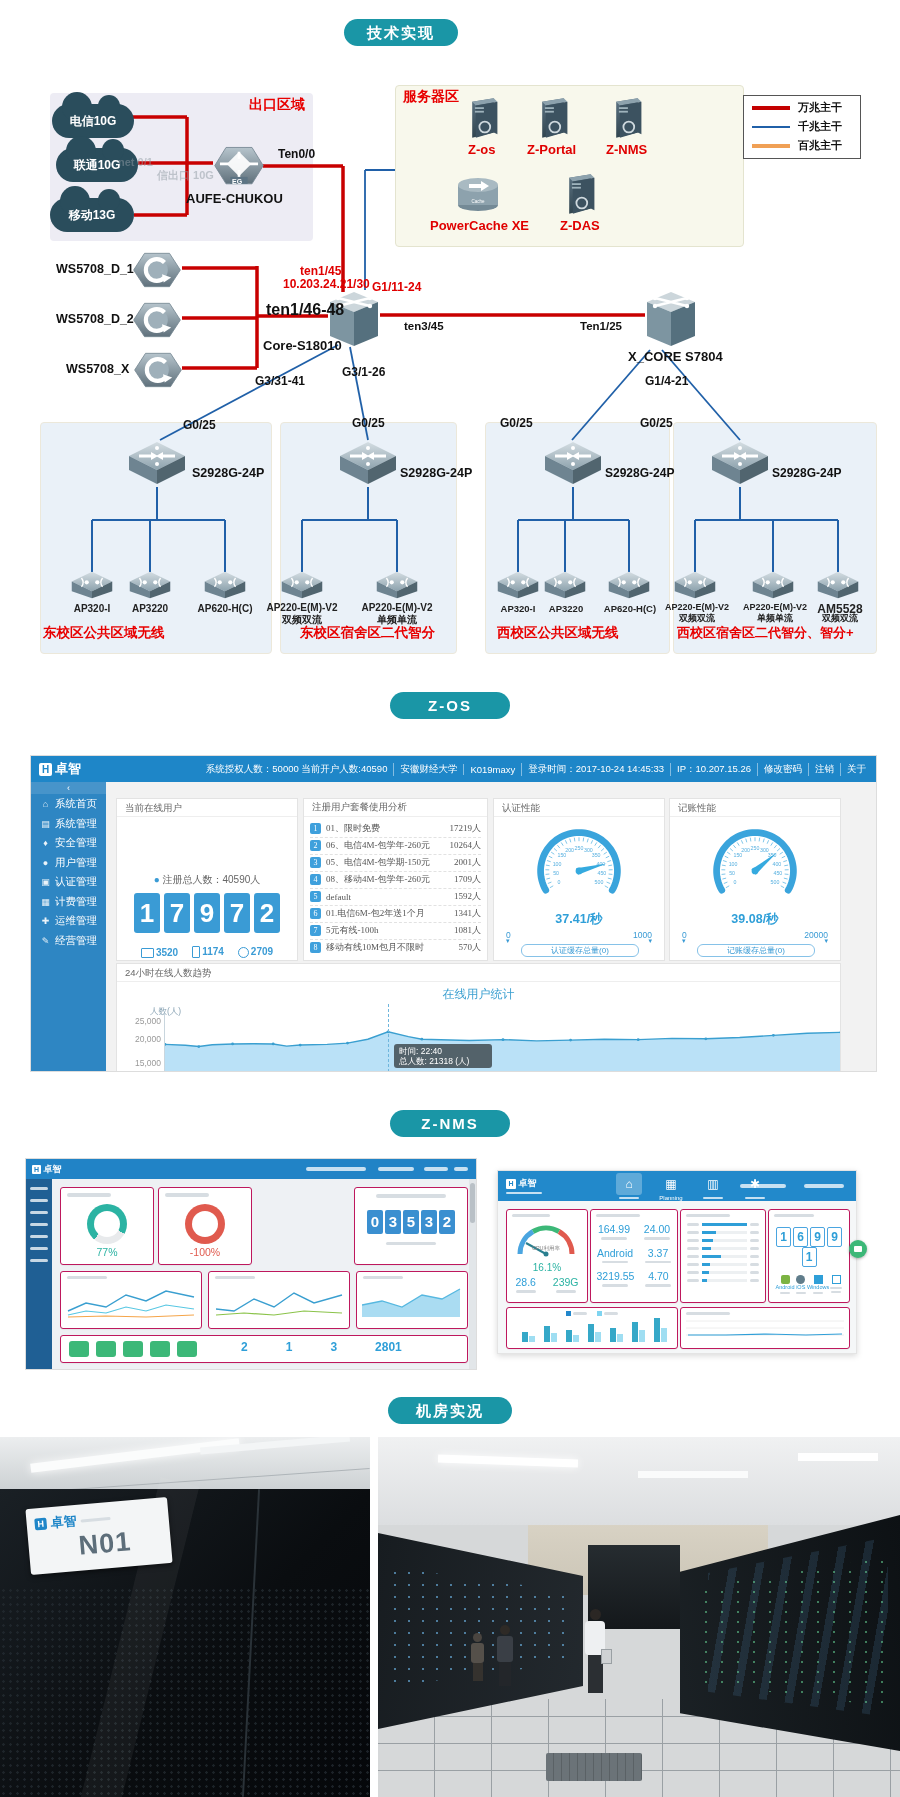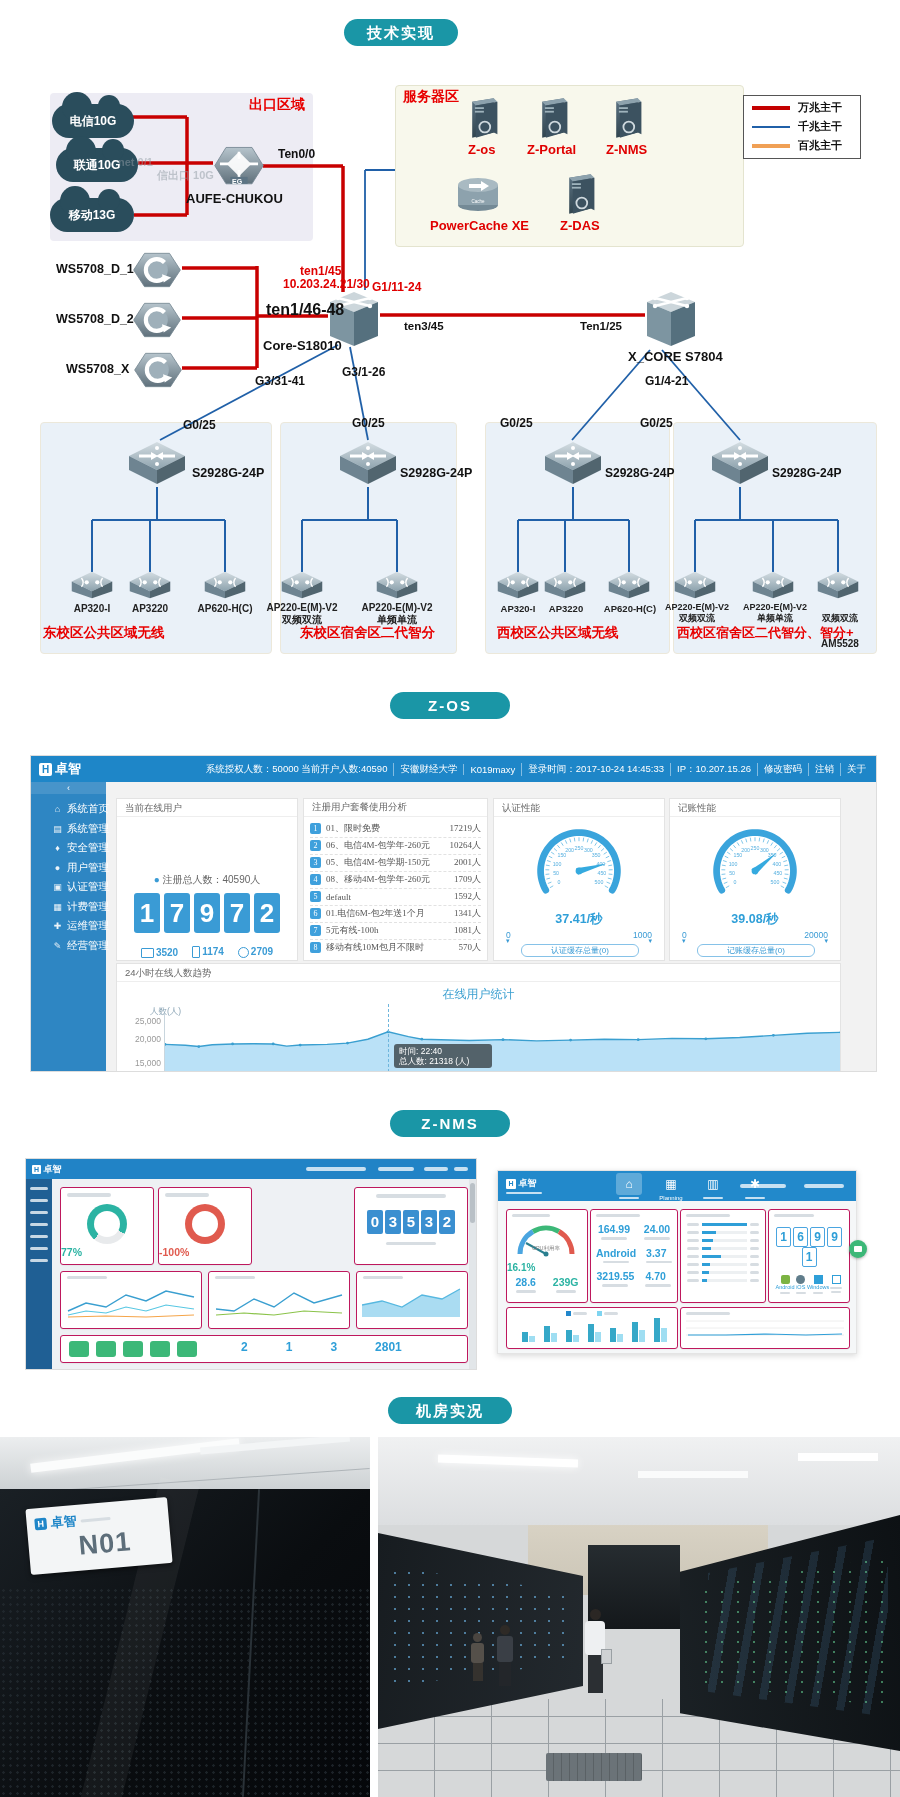--- a/index.html
+++ b/index.html
@@ -30,42 +30,42 @@
   .leglab{font-size:11px;font-weight:bold;color:#111;}
   
   .shot{position:absolute;border:1px solid #ddd;overflow:hidden;background:#fff;}
   .zbar{position:absolute;left:0;top:0;width:100%;height:26px;background:#1e86c8;color:#fff;}
   .zbar-right{position:absolute;right:4px;top:0;height:26px;display:flex;align-items:center;font-size:9.5px;color:#fff;white-space:nowrap;}
   .zbar-right span{padding:0 6px;border-left:1px solid rgba(255,255,255,.45);}
   .zbar-right span:first-child{border-left:none;}
   .zlogo{position:absolute;left:8px;top:4px;font-size:13px;font-weight:bold;color:#fff;}
   .zlogo .lgsq{display:inline-block;width:13px;height:13px;background:#fff;color:#1e86c8;font-size:10px;line-height:13px;text-align:center;border-radius:2px;margin-right:3px;}
   .zside{position:absolute;background:#2e86c3;color:#fff;}
-  .zitem{height:19.5px;line-height:26px;font-size:10.5px;padding-left:20px;white-space:nowrap;cursor:pointer;}
+  .zitem{height:19.5px;line-height:17px;font-size:10.5px;padding-left:8px;white-space:nowrap;cursor:pointer;}
   .zitem .ic{display:inline-block;width:13px;text-align:center;margin-right:3px;font-size:9px;opacity:.9;}
   .panel{position:absolute;background:#fff;border:1px solid #e3e3e3;}
   .ptitle{height:17px;line-height:17px;font-size:9.5px;color:#666;padding-left:8px;border-bottom:1px solid #eee;}
   .digit{display:inline-block;width:26px;height:40px;background:#3a9bd5;border-radius:3px;color:#fff;
          font-size:26px;font-weight:bold;text-align:center;line-height:40px;margin:0 2px;}
   .prow{position:absolute;left:6px;right:6px;display:flex;align-items:center;border-bottom:1px dashed #e2e2e2;height:17px;font-size:9px;color:#555;}
   .badge{width:11px;height:11px;background:#3fa0dc;color:#fff;border-radius:2px;font-size:8px;line-height:11px;text-align:center;margin-right:5px;flex:none;}
   .pname{white-space:nowrap;overflow:hidden;max-width:120px;}
   .pcount{margin-left:auto;white-space:nowrap;}
   .gval{position:absolute;text-align:center;color:#2f9fd8;font-weight:bold;font-size:12.5px;}
   .brange{position:absolute;font-size:8.5px;color:#666;}
   .bbox{position:absolute;height:11px;border:1px solid #86c2e8;border-radius:6px;color:#3a9bd5;font-size:8px;text-align:center;line-height:11px;}
   .tbar{background:#d7dde2;border-radius:2px;}
   .wbar{background:rgba(255,255,255,.75);border-radius:2px;}
   .donut{border-radius:50%;position:relative;}
   .donut:after{content:"";position:absolute;left:7px;top:7px;right:7px;bottom:7px;background:#fff;border-radius:50%;}
   .ndigit{display:inline-block;width:16px;height:24px;background:#3a8fd0;border-radius:2px;color:#fff;font-size:15px;font-weight:bold;line-height:24px;text-align:center;margin:0 1px;}
   .kdigit{display:inline-block;width:13px;height:18px;border:1px solid #4aa5e0;border-radius:2px;color:#2f9fd8;font-size:12px;font-weight:bold;line-height:18px;text-align:center;margin:0 1px;background:#fff;}
   .navtile{width:26px;height:22px;border-radius:3px;text-align:center;line-height:22px;color:#fff;font-size:12px;}
   .card{position:absolute;background:#fff;border:1px solid #be185d;border-radius:3px;box-shadow:0 1px 1px rgba(0,0,0,.04);}
-  .stat{font-weight:bold;color:#2f9fd8;font-size:10.5px;white-space:nowrap;}
+  .stat{font-weight:normal;color:#2f9fd8;font-size:10.5px;text-align:center;white-space:nowrap;}
   
   .photo{position:absolute;overflow:hidden;}
 </style>
 </head>
 <body>
 
 <svg width="0" height="0" style="position:absolute">
   <defs>
     <linearGradient id="grLight" x1="0" y1="0" x2="0" y2="1">
       <stop offset="0" stop-color="#d4dde2"></stop>
@@ -320,21 +320,21 @@
     <svg class="abs" style="left:751px;top:570px;" width="44" height="30">
         <use href="#sy-ap"></use>
       </svg>
     <svg class="abs" style="left:816px;top:570px;" width="44" height="30">
         <use href="#sy-ap"></use>
       </svg>
     <div class="apname" style="left:697px;top:602px;font-size:9px;">AP220-E(M)-V2</div>
     <div class="apname" style="left:697px;top:612px;font-size:9px;">双频双流</div>
     <div class="apname" style="left:775px;top:602px;font-size:9px;">AP220-E(M)-V2</div>
     <div class="apname" style="left:775px;top:612px;font-size:9px;">单频单流</div>
-    <div class="apname" style="left:840px;top:602px;font-size:10px;margin-top:36px;">AM5528</div>
+    <div class="apname" style="left:840px;top:602px;font-size:12px;">AM5528</div>
     <div class="apname" style="left:840px;top:612px;font-size:9px;">双频双流</div>
     <div class="caption" style="left:677px;top:624px;font-size:13px;">西校区宿舍区二代智分、智分+</div>
   </div>
 
   <div class="pill" style="top:692px;">Z-OS</div>
 
   <div class="shot" style="left:30px;top:755px;width:845px;height:315px;background:#f2f2f2;">
 
     <div class="zbar">
       <div class="zlogo"><span class="lgsq">H</span><span>卓智</span></div>

